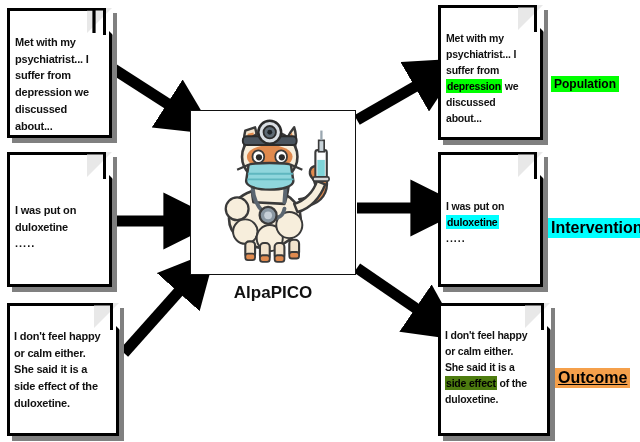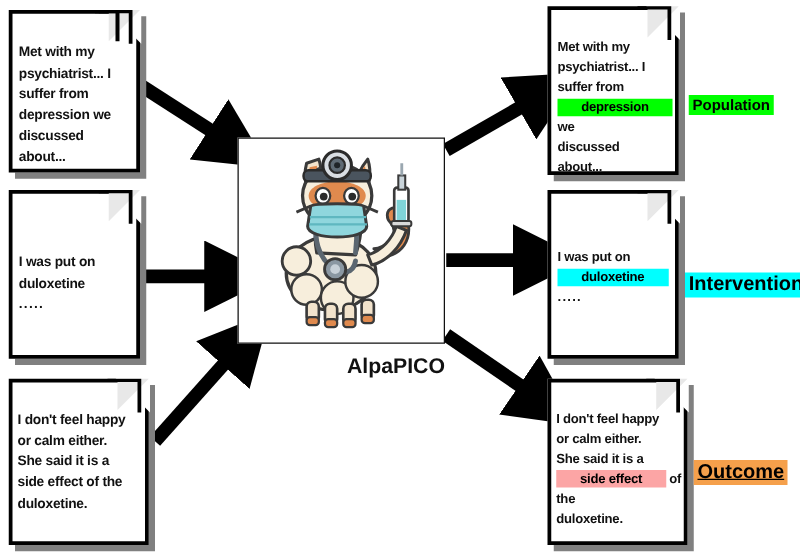--- a/index.html
+++ b/index.html
@@ -42,29 +42,29 @@
   .doc .fold-line{
     position:absolute;top:0;right:0;width:36px;height:36px;z-index:5;
     pointer-events:none;
   }
   .doc .txt{
     position:absolute;z-index:6;
     color:#111111;font-weight:bold;
     line-height:1.52;
     letter-spacing:-0.2px;
   }
-  .hl{padding:1px 19px;font-weight:bold;color:#000;}
+  .hl{padding:1px 1px;font-weight:bold;color:#000;}
 
   
   #model-box{
     position:absolute;left:190px;top:110px;width:166px;height:165px;
     border:1px solid #111111;background:#ffffff;box-sizing:border-box;z-index:4;
   }
   #model-label{
-    position:absolute;left:190px;top:283px;width:166px;text-align:right;
+    position:absolute;left:190px;top:283px;width:166px;text-align:center;
     font-size:17px;font-weight:bold;color:#111;letter-spacing:0px;z-index:6;
   }
 
   
   .chip{
     position:absolute;z-index:7;font-weight:bold;color:#000;
     padding:1px 3px;white-space:nowrap;
   }
 
   svg.arrows{position:absolute;left:0;top:0;width:640px;height:442px;z-index:2;}
@@ -272,21 +272,21 @@
       <div>
         <span>I don't feel happy</span>
       </div>
       <div>
         <span>or calm either.</span>
       </div>
       <div>
         <span>She said it is a</span>
       </div>
       <div>
-        <span class="hl" style="background:#fca5a5;">side effect</span><span> of the</span>
+        <span class="hl" style="background:#4d7c0f;">side effect</span><span> of the</span>
       </div>
       <div>
         <span>duloxetine.</span>
       </div>
     </div>
   </div>
   <div class="chip" style="left:555px;top:368px;font-size:16px;background:#F5A04B;text-decoration:underline;">Outcome</div>
 
 </div>
 

